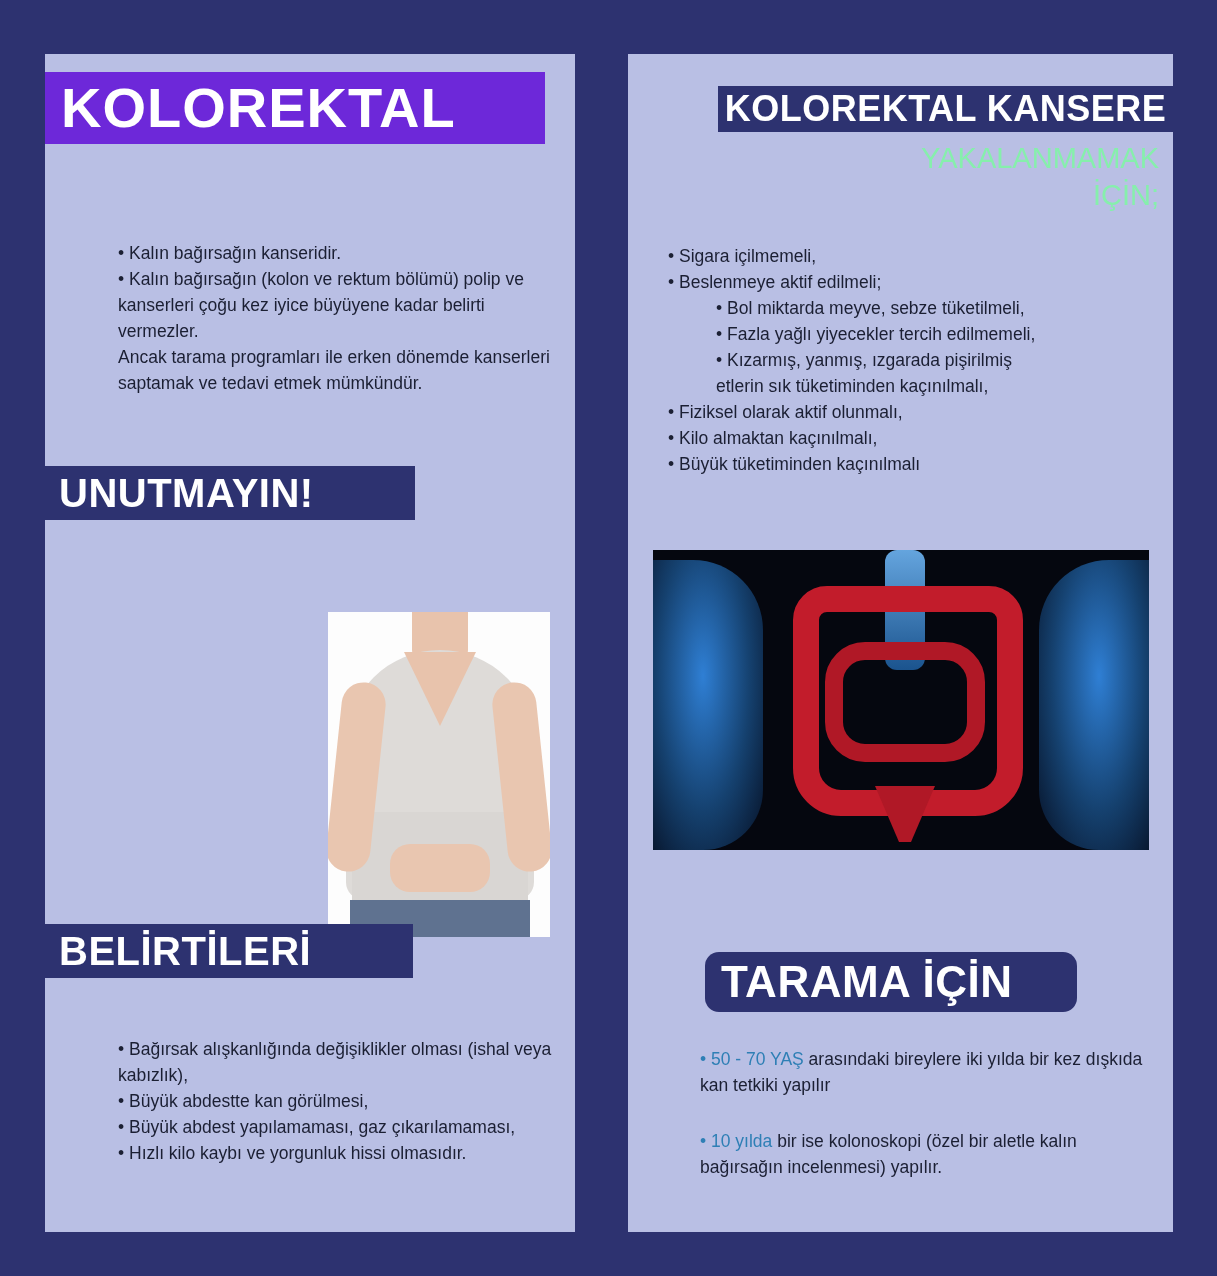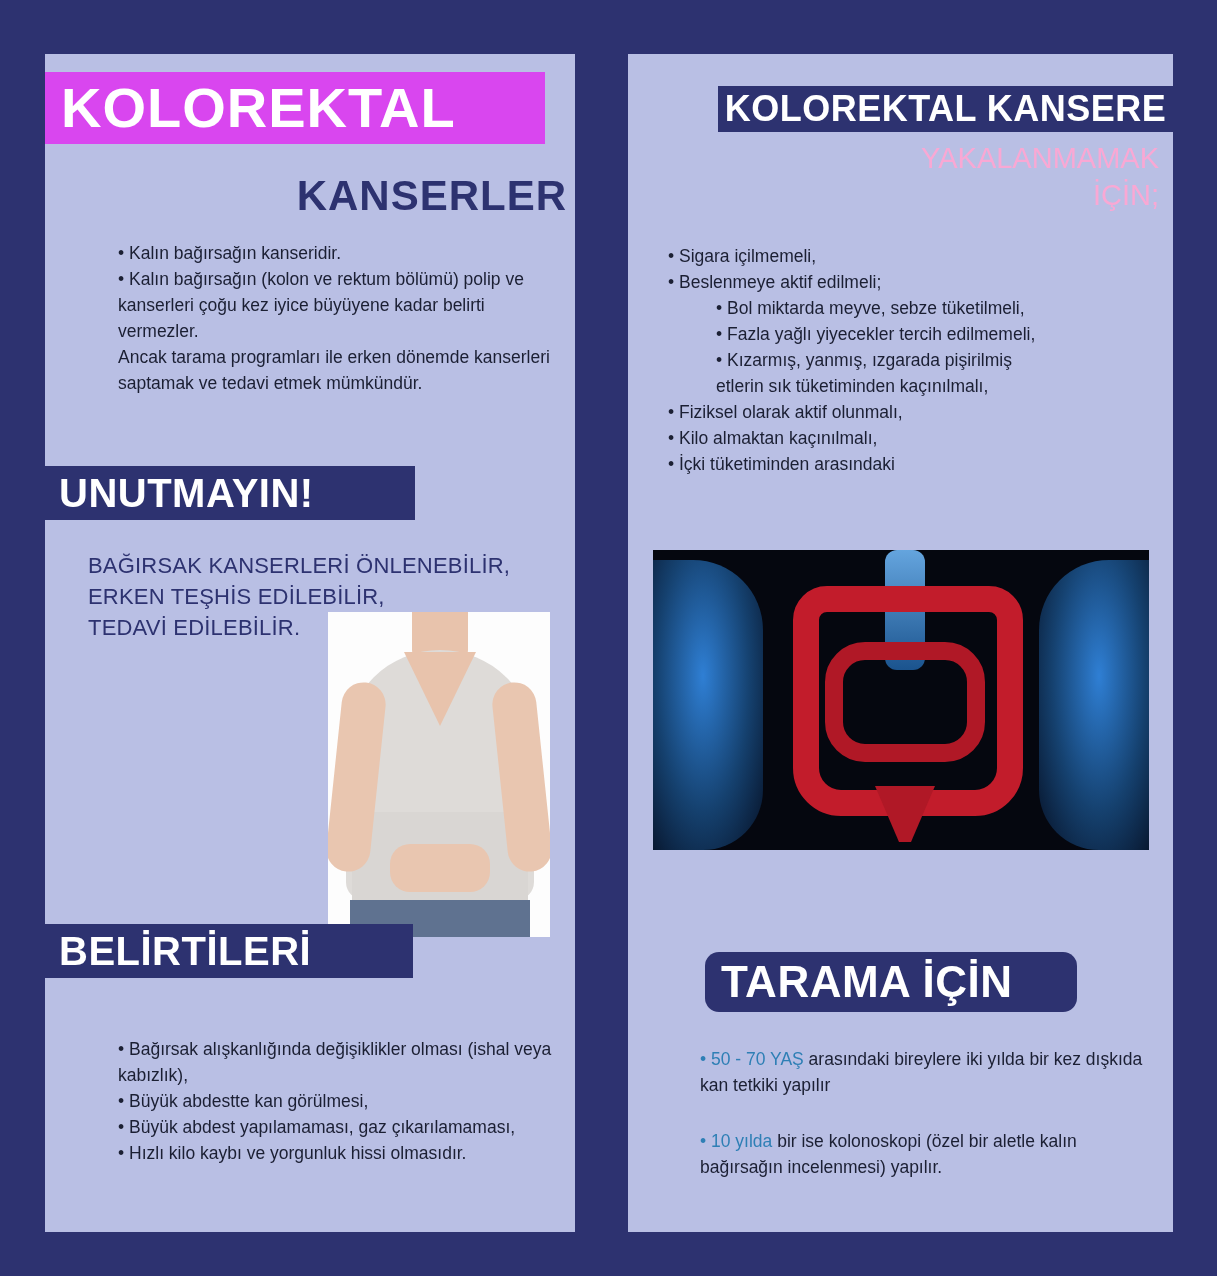--- a/index.html
+++ b/index.html
@@ -45,21 +45,21 @@
     align-items: center;
     letter-spacing: 0.5px;
   }
   
   .title-kolorektal {
     position: absolute;
     left: 45px;
     top: 72px;
     width: 500px;
     height: 72px;
-    background: #d946ef;
+    background: #6d28d9;
     color: #ffffff;
     font-size: 56px;
     font-weight: bold;
     line-height: 72px;
     padding-left: 16px;
     box-sizing: border-box;
     letter-spacing: 1px;
   }
   .title-kanserler {
     position: absolute;
@@ -198,21 +198,21 @@
     justify-content: center;
   }
   .sub-kansere {
     position: absolute;
     left: 628px;
     top: 140px;
     width: 545px;
     padding-right: 14px;
     box-sizing: border-box;
     text-align: right;
-    color: #f9a8d4;
+    color: #86efac;
     font-size: 29px;
     line-height: 37px;
   }
   .list-onlem {
     position: absolute;
     left: 668px;
     top: 243px;
     width: 480px;
     color: #1b1f33;
     font-size: 17.5px;
@@ -305,29 +305,25 @@
 </head>
 <body>
 
 <div class="page">
 
   <div class="col-left"></div>
 
   <div class="col-right"></div>
 
   <div class="title-kolorektal">KOLOREKTAL</div>
-  <div class="title-kanserler">KANSERLER</div>
   <div class="para-intro" style="white-space: pre-line;">• Kalın bağırsağın kanseridir.
 • Kalın bağırsağın (kolon ve rektum bölümü) polip ve kanserleri çoğu kez iyice büyüyene kadar belirti vermezler.
 Ancak tarama programları ile erken dönemde kanserleri saptamak ve tedavi etmek mümkündür.</div>
 
   <div class="band band-unutmayin">UNUTMAYIN!</div>
-  <div class="unutmayin-text" style="white-space: pre-line;">BAĞIRSAK KANSERLERİ ÖNLENEBİLİR,
-ERKEN TEŞHİS EDİLEBİLİR,
-TEDAVİ EDİLEBİLİR.</div>
 
   <div class="photo-woman">
     <div class="pw-bg"></div>
     <div class="pw-neck"></div>
     <div class="pw-shoulders"></div>
     <div class="pw-shirt-bottom"></div>
     <div class="pw-vneck"></div>
     <div class="pw-arm-l"></div>
     <div class="pw-arm-r"></div>
     <div class="pw-hands"></div>
@@ -346,21 +342,21 @@
 
   <div class="list-onlem">
       <div>• Sigara içilmemeli,</div>
       <div>• Beslenmeye aktif edilmeli;</div>
       <div class="indent">• Bol miktarda meyve, sebze tüketilmeli,</div>
       <div class="indent">• Fazla yağlı yiyecekler tercih edilmemeli,</div>
       <div class="indent">• Kızarmış, yanmış, ızgarada pişirilmiş</div>
       <div class="indent">etlerin sık tüketiminden kaçınılmalı,</div>
       <div>• Fiziksel olarak aktif olunmalı,</div>
       <div>• Kilo almaktan kaçınılmalı,</div>
-      <div>• İçki tüketiminden arasındaki</div>
+      <div>• Büyük tüketiminden kaçınılmalı</div>
     </div>
 
   <div class="photo-colon">
     <div class="pc-hip-l"></div>
     <div class="pc-hip-r"></div>
     <div class="pc-spine"></div>
     <div class="pc-colon"></div>
     <div class="pc-colon-in"></div>
     <div class="pc-rectum"></div>
   </div>

